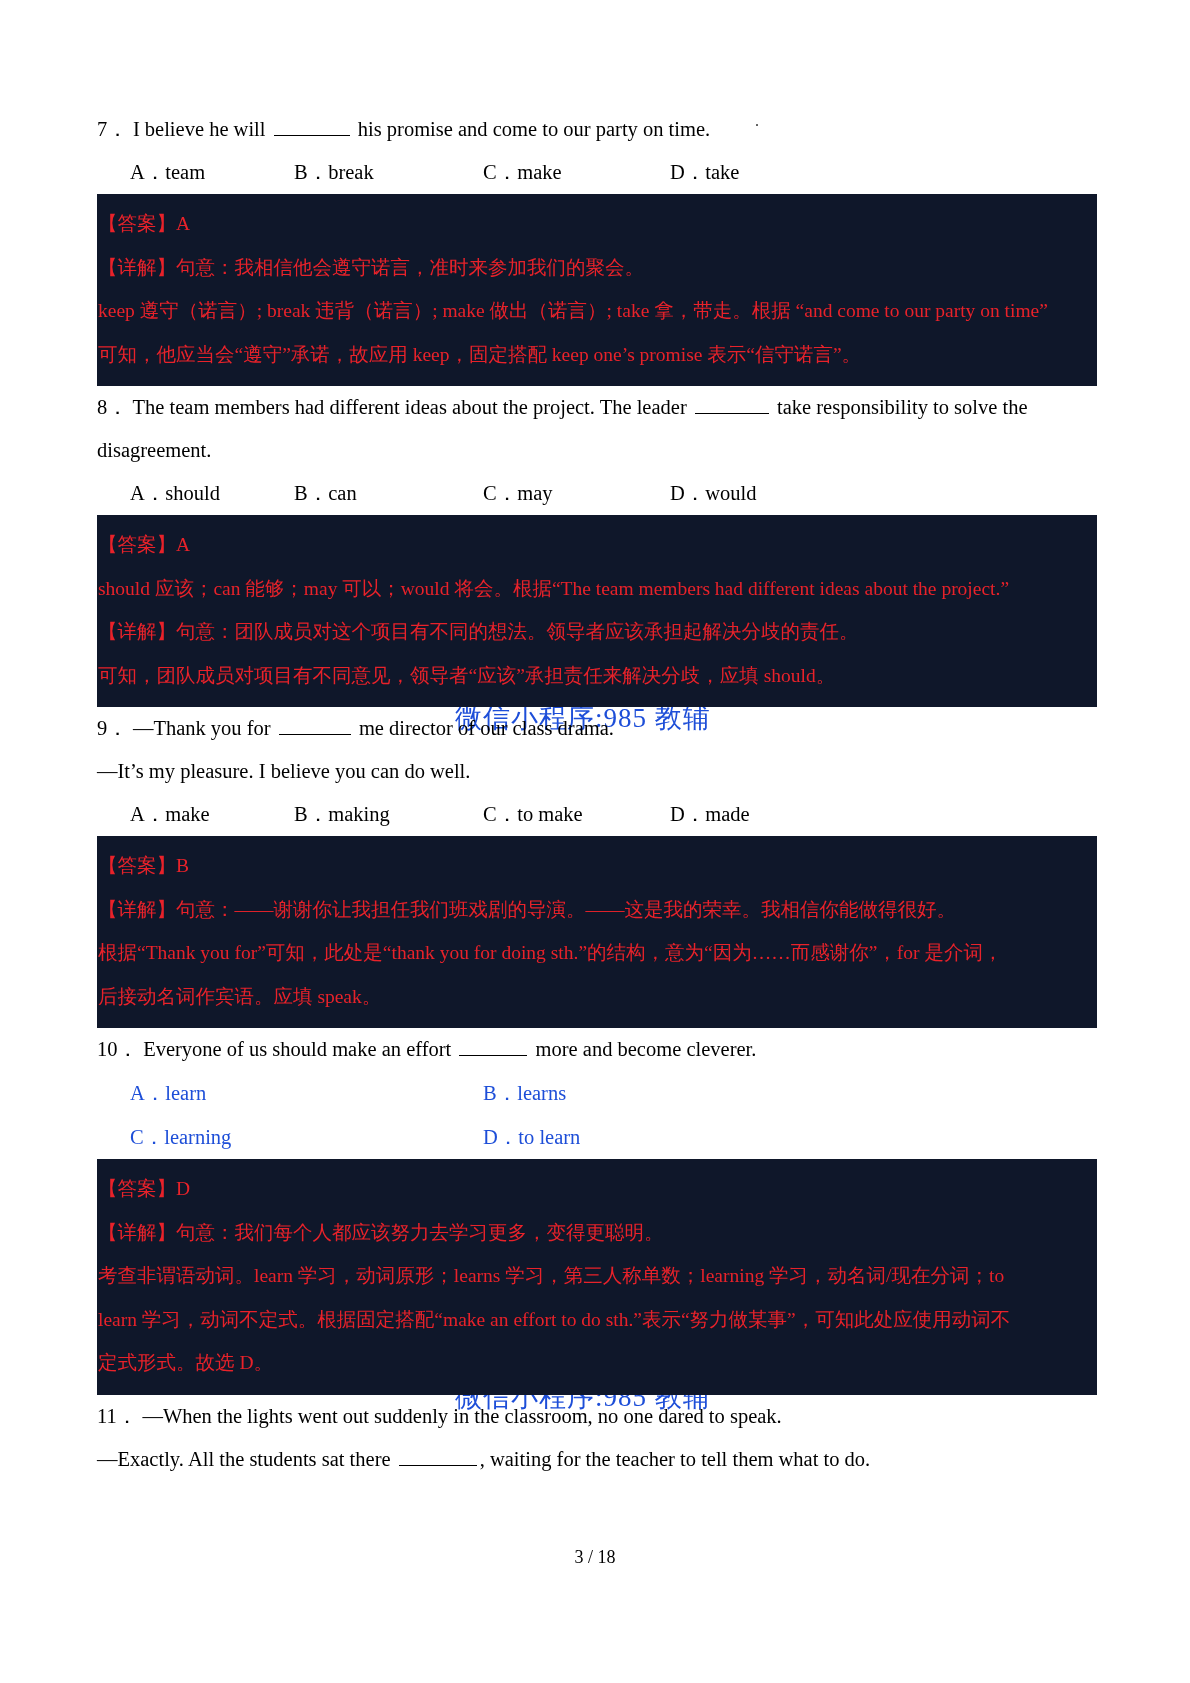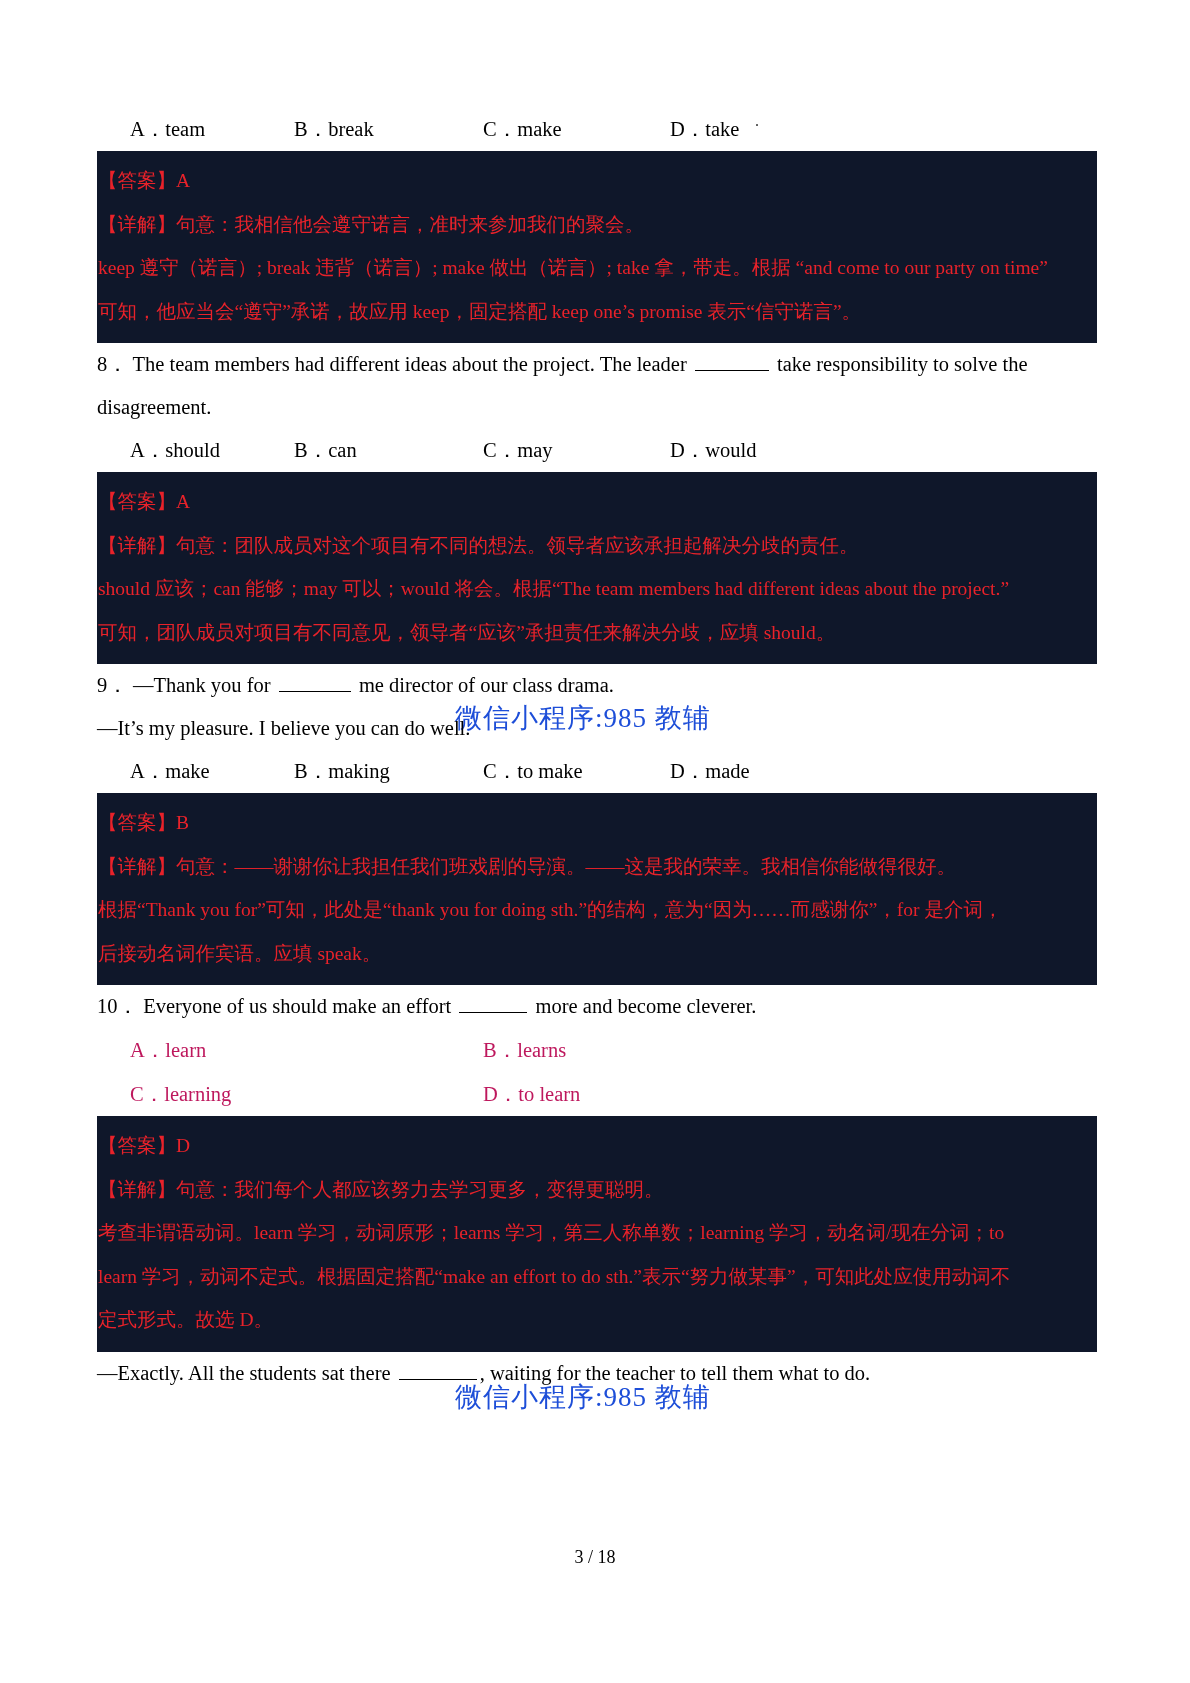--- a/index.html
+++ b/index.html
@@ -72,21 +72,21 @@
   .opt-a { left: 33px; }
   .opt-b { left: 197px; }
   .opt-c { left: 386px; }
   .opt-d { left: 573px; }
 
   .options2 {
     font-size: 20.5px;
     line-height: 44px;
     position: relative;
     height: 44px;
-    color: #be185d;
+    color: #1d4ed8;
   }
   .options2 .opt { position: absolute; top: 0; white-space: nowrap; }
   .opt2-l { left: 33px; }
   .opt2-r { left: 386px; }
 
   
   .explain {
     background: #0f172a;
     padding: 8px 0 10px 0;
     margin: 0;
@@ -144,20 +144,26 @@
 <div class="page">
 
   <div class="topdot">.</div>
 
   <div class="watermark" id="wm1">微信小程序:985 教辅</div>
   <div class="watermark" id="wm2">微信小程序:985 教辅</div>
 
   <div class="content">
 
     <div>
+      <div class="qline">
+        <span class="qnum">7．</span>
+        <span>I believe he will</span>
+        <span class="blank w1"></span>
+        <span>his promise and come to our party on time.</span>
+      </div>
 
       <div class="options">
         <span class="opt opt-a"><span>A．</span><span>team</span></span>
         <span class="opt opt-b"><span>B．</span><span>break</span></span>
         <span class="opt opt-c"><span>C．</span><span>make</span></span>
         <span class="opt opt-d"><span>D．</span><span>take</span></span>
       </div>
 
       <div class="explain">
         <div class="eline"><span class="tag">【答案】</span><span>A</span></div>
@@ -178,22 +184,22 @@
 
       <div class="options">
         <span class="opt opt-a"><span>A．</span><span>should</span></span>
         <span class="opt opt-b"><span>B．</span><span>can</span></span>
         <span class="opt opt-c"><span>C．</span><span>may</span></span>
         <span class="opt opt-d"><span>D．</span><span>would</span></span>
       </div>
 
       <div class="explain">
         <div class="eline"><span class="tag">【答案】</span><span>A</span></div>
+        <div class="eline">should 应该；can 能够；may 可以；would 将会。根据“The team members had different ideas about the project.”</div>
         <div class="eline"><span class="tag">【详解】</span><span>句意：团队成员对这个项目有不同的想法。领导者应该承担起解决分歧的责任。</span></div>
-        <div class="eline">should 应该；can 能够；may 可以；would 将会。根据“The team members had different ideas about the project.”</div>
         <div class="eline">可知，团队成员对项目有不同意见，领导者“应该”承担责任来解决分歧，应填 should。</div>
       </div>
     </div>
 
     <div>
       <div class="qline">
         <span class="qnum">9．</span>
         <span>—Thank you for</span>
         <span class="blank w3"></span>
         <span>me director of our class drama.</span>
@@ -236,20 +242,24 @@
         <div class="eline"><span class="tag">【答案】</span><span>D</span></div>
         <div class="eline"><span class="tag">【详解】</span><span>句意：我们每个人都应该努力去学习更多，变得更聪明。</span></div>
         <div class="eline">考查非谓语动词。learn 学习，动词原形；learns 学习，第三人称单数；learning 学习，动名词/现在分词；to</div>
         <div class="eline">learn 学习，动词不定式。根据固定搭配“make an effort to do sth.”表示“努力做某事”，可知此处应使用动词不</div>
         <div class="eline">定式形式。故选 D。</div>
       </div>
     </div>
 
     <div>
       <div class="qline">
+        <span class="qnum">11．</span>
+        <span>—When the lights went out suddenly in the classroom, no one dared to speak.</span>
+      </div>
+      <div class="qline">
         <span>—Exactly. All the students sat there</span>
         <span class="blank w5"></span><span>, waiting for the teacher to tell them what to do.</span>
       </div>
     </div>
 
   </div>
 
   <div class="footer">3 / 18</div>
 </div>
 

